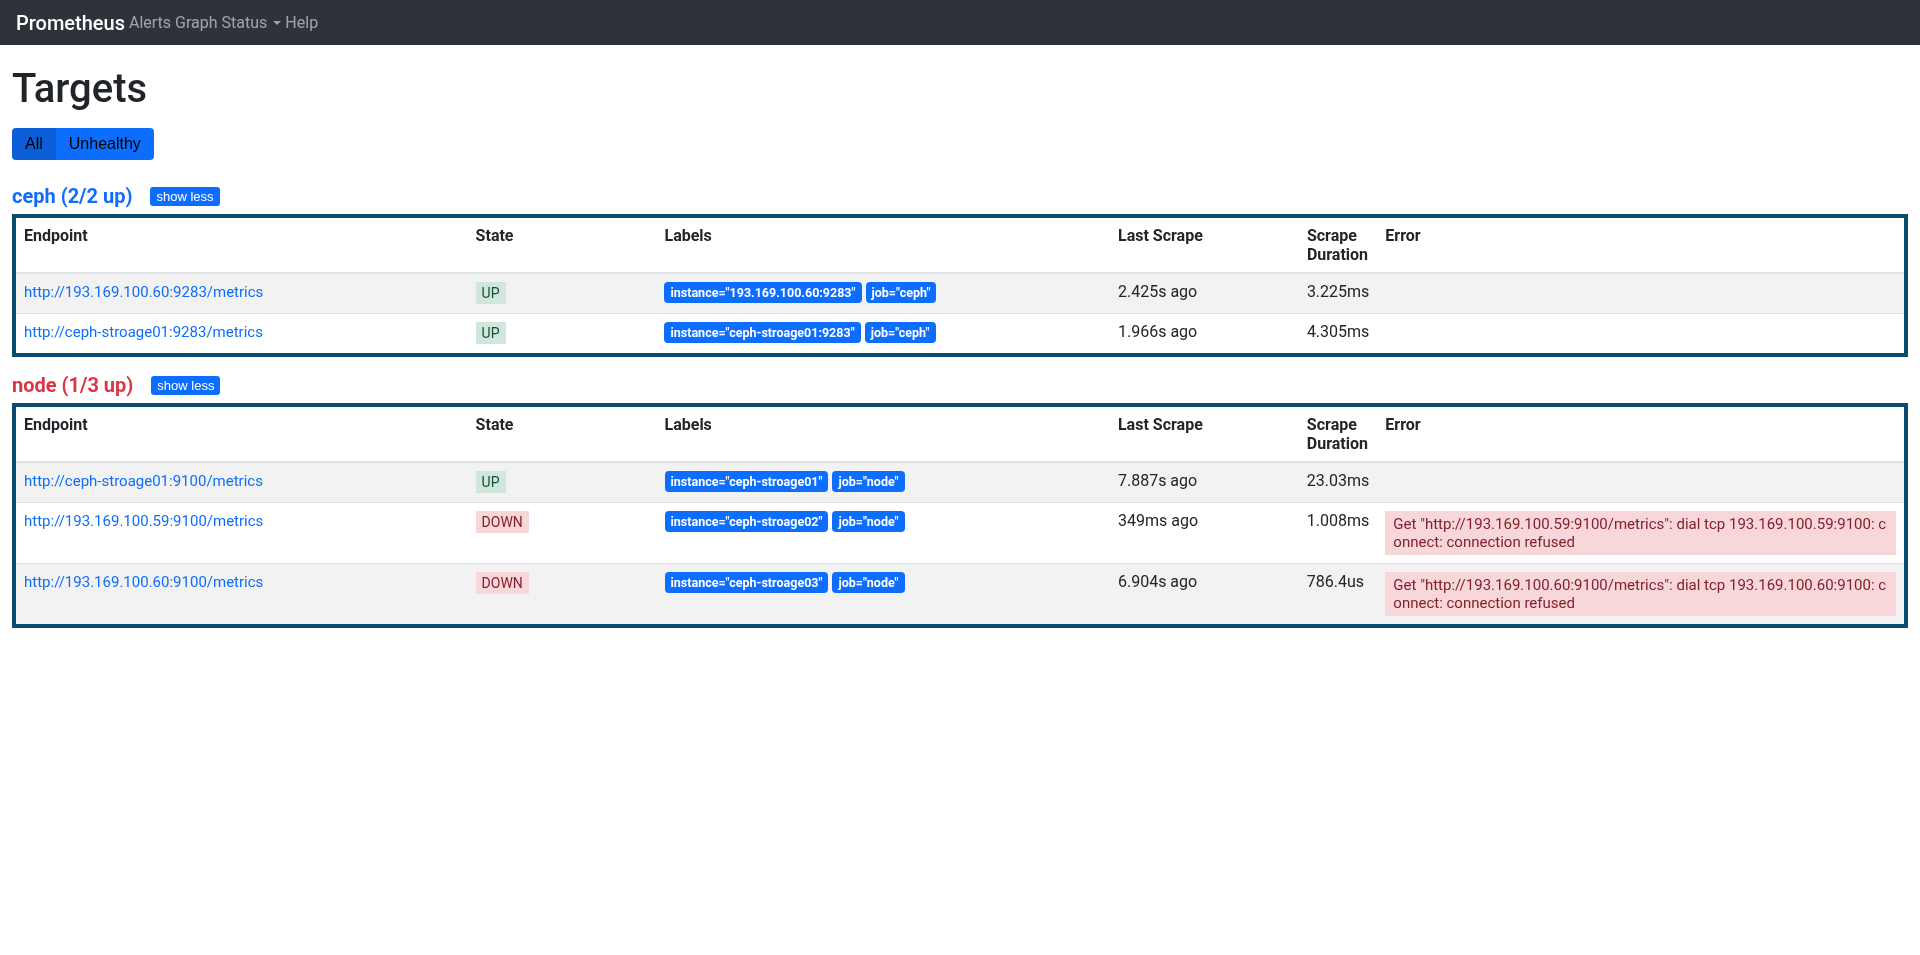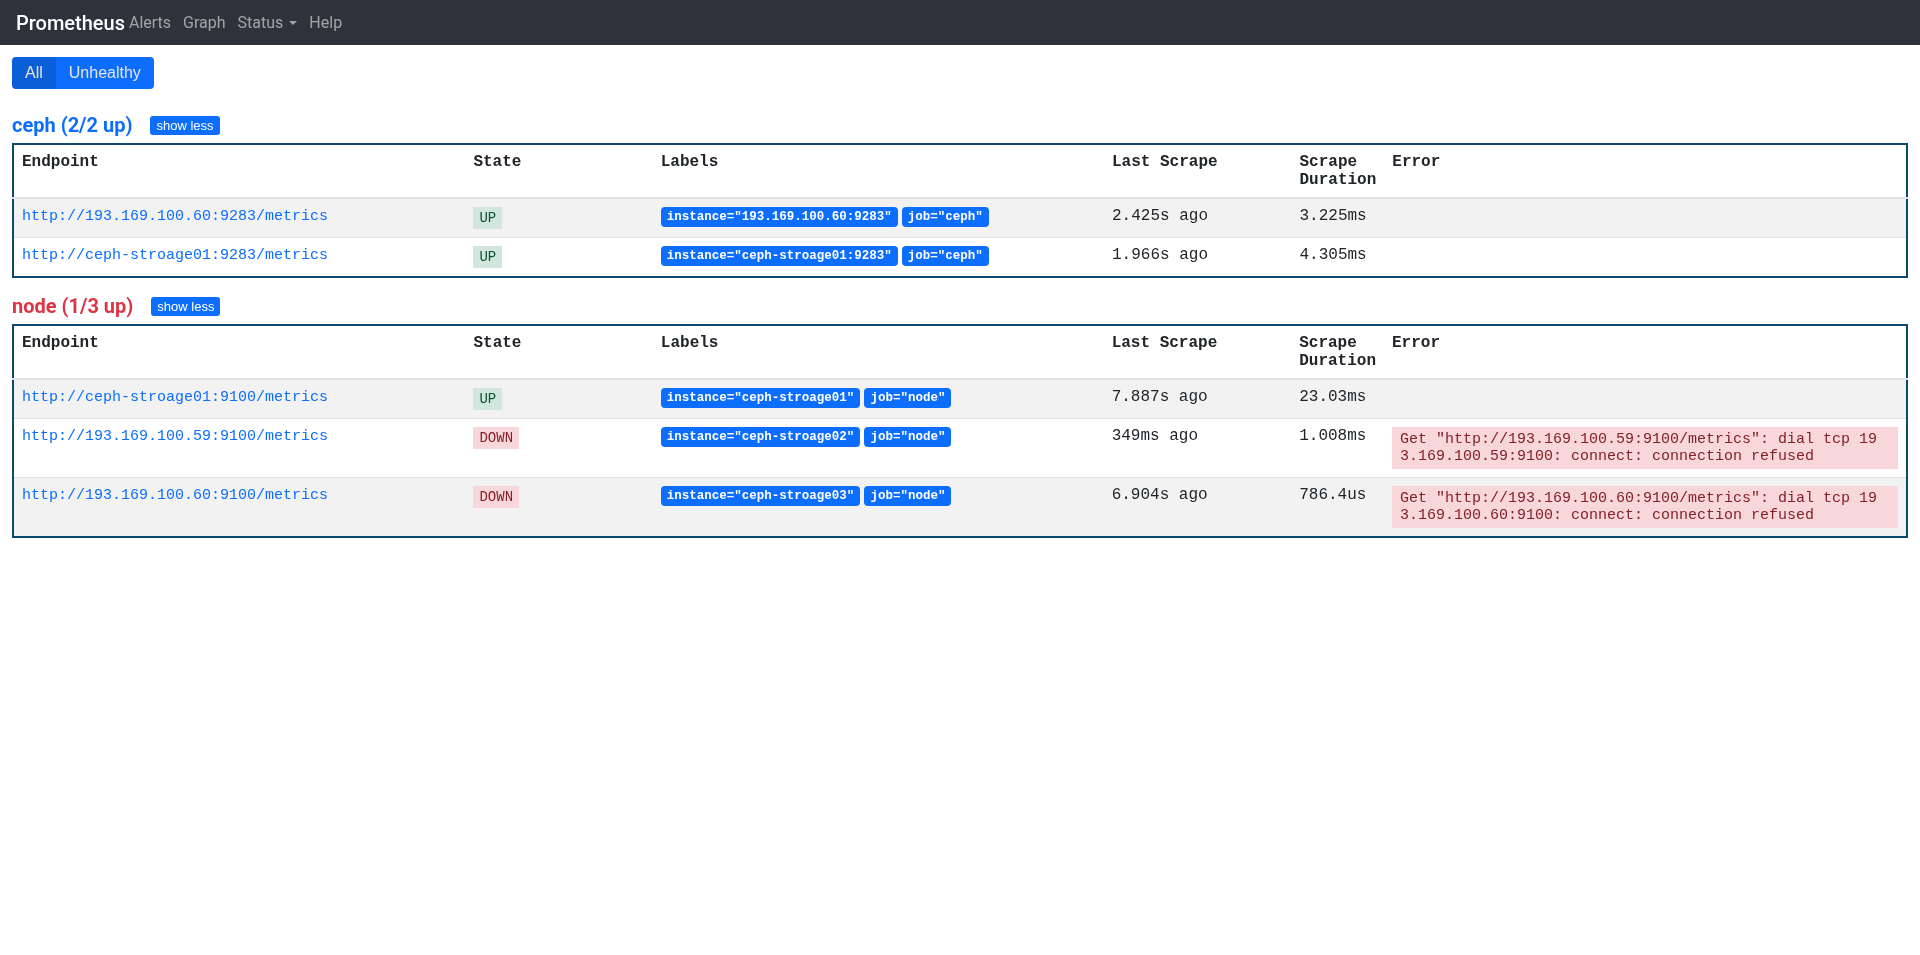--- a/index.html
+++ b/index.html
@@ -1,34 +1,34 @@
 <!DOCTYPE html>
 <html><head>
 <meta charset="utf-8">
 <style>
 * { box-sizing: border-box; margin: 0; padding: 0; }
 body { font-family: -apple-system, BlinkMacSystemFont, "Segoe UI", Roboto, "Helvetica Neue", Arial, sans-serif; font-size: 16px; color: #212529; background: #fff; }
 .navbar { background: #2e323a; color: #fff; display: flex; align-items: center; padding: 8px 16px; height: 45px; }
 .navbar-brand { color: #fff; font-size: 20px; font-weight: 500; margin-right: 4px; }
-.navbar-nav { display: flex; align-items: center; gap: 12px; }
+.navbar-nav { display: flex; align-items: center; gap: 4px; }
 .nav-link { color: rgba(255,255,255,0.55); font-size: 16px; cursor: pointer; display: flex; align-items: center; gap: 4px; }
 .caret { width: 0; height: 0; border-left: 4px solid transparent; border-right: 4px solid transparent; border-top: 4px solid currentColor; display: inline-block; margin-left: 2px; }
 .container { padding: 12px; }
 h1 { font-size: 40px; font-weight: 500; margin: 8px 0 16px 0; }
 .btn-group { display: inline-flex; margin-bottom: 16px; }
-.btn { padding: 6px 12px; font-size: 16px; border: 1px solid transparent; cursor: pointer; background: #0d6efd; color: #e5e5e5; }
+.btn { padding: 6px 12px; font-size: 16px; border: 1px solid transparent; cursor: pointer; background: #0d6efd; color: #000000; }
 .btn:first-child { border-top-left-radius: 4px; border-bottom-left-radius: 4px; }
 .btn:last-child { border-top-right-radius: 4px; border-bottom-right-radius: 4px; }
 .btn.active { background: #0b5ed7; }
 .group-header { display: flex; align-items: center; gap: 18px; margin-bottom: 6px; margin-top: 8px; }
 .group-title { font-size: 20px; font-weight: 700; }
 .group-title.up { color: #0d6efd; }
 .group-title.down { color: #dc3545; }
 .show-btn { background: #0d6efd; color: #fff; font-size: 13px; padding: 2px 6px; border: none; border-radius: 3px; cursor: pointer; }
-table { width: 100%; border-collapse: collapse; border: 2px solid #0c4a6e; margin-bottom: 16px; font-family: Liberation Mono, monospace; }
+table { width: 100%; border-collapse: collapse; border: 4px solid #0c4a6e; margin-bottom: 16px; }
 th, td { padding: 8px; text-align: left; vertical-align: top; border-top: 1px solid #dee2e6; font-size: 16px; }
 th { font-weight: 700; border-bottom: 2px solid #dee2e6; background: #fff; }
 tbody tr:nth-child(odd) { background: #f2f2f2; }
 .col-endpoint { width: 24%; }
 .col-state { width: 10%; }
 .col-labels { width: 24%; }
 .col-scrape { width: 10%; }
 .col-duration { width: 4%; }
 .col-error { width: 28%; }
 a.endpoint { color: #0d6efd; text-decoration: none; font-size: 15px; }
@@ -48,20 +48,21 @@
     <span class="nav-link">Graph</span>
     <span class="nav-link">
       <span>Status</span>
       <span class="caret"></span>
     </span>
     <span class="nav-link">Help</span>
   </div>
 </div>
 
 <div class="container">
+  <h1>Targets</h1>
 
   <div class="btn-group">
     <button class="btn active">All</button>
     <button class="btn">Unhealthy</button>
   </div>
 
   <div id="groups">
       <div>
         <div class="group-header">
           <span class="group-title up">ceph (2/2 up)</span>

